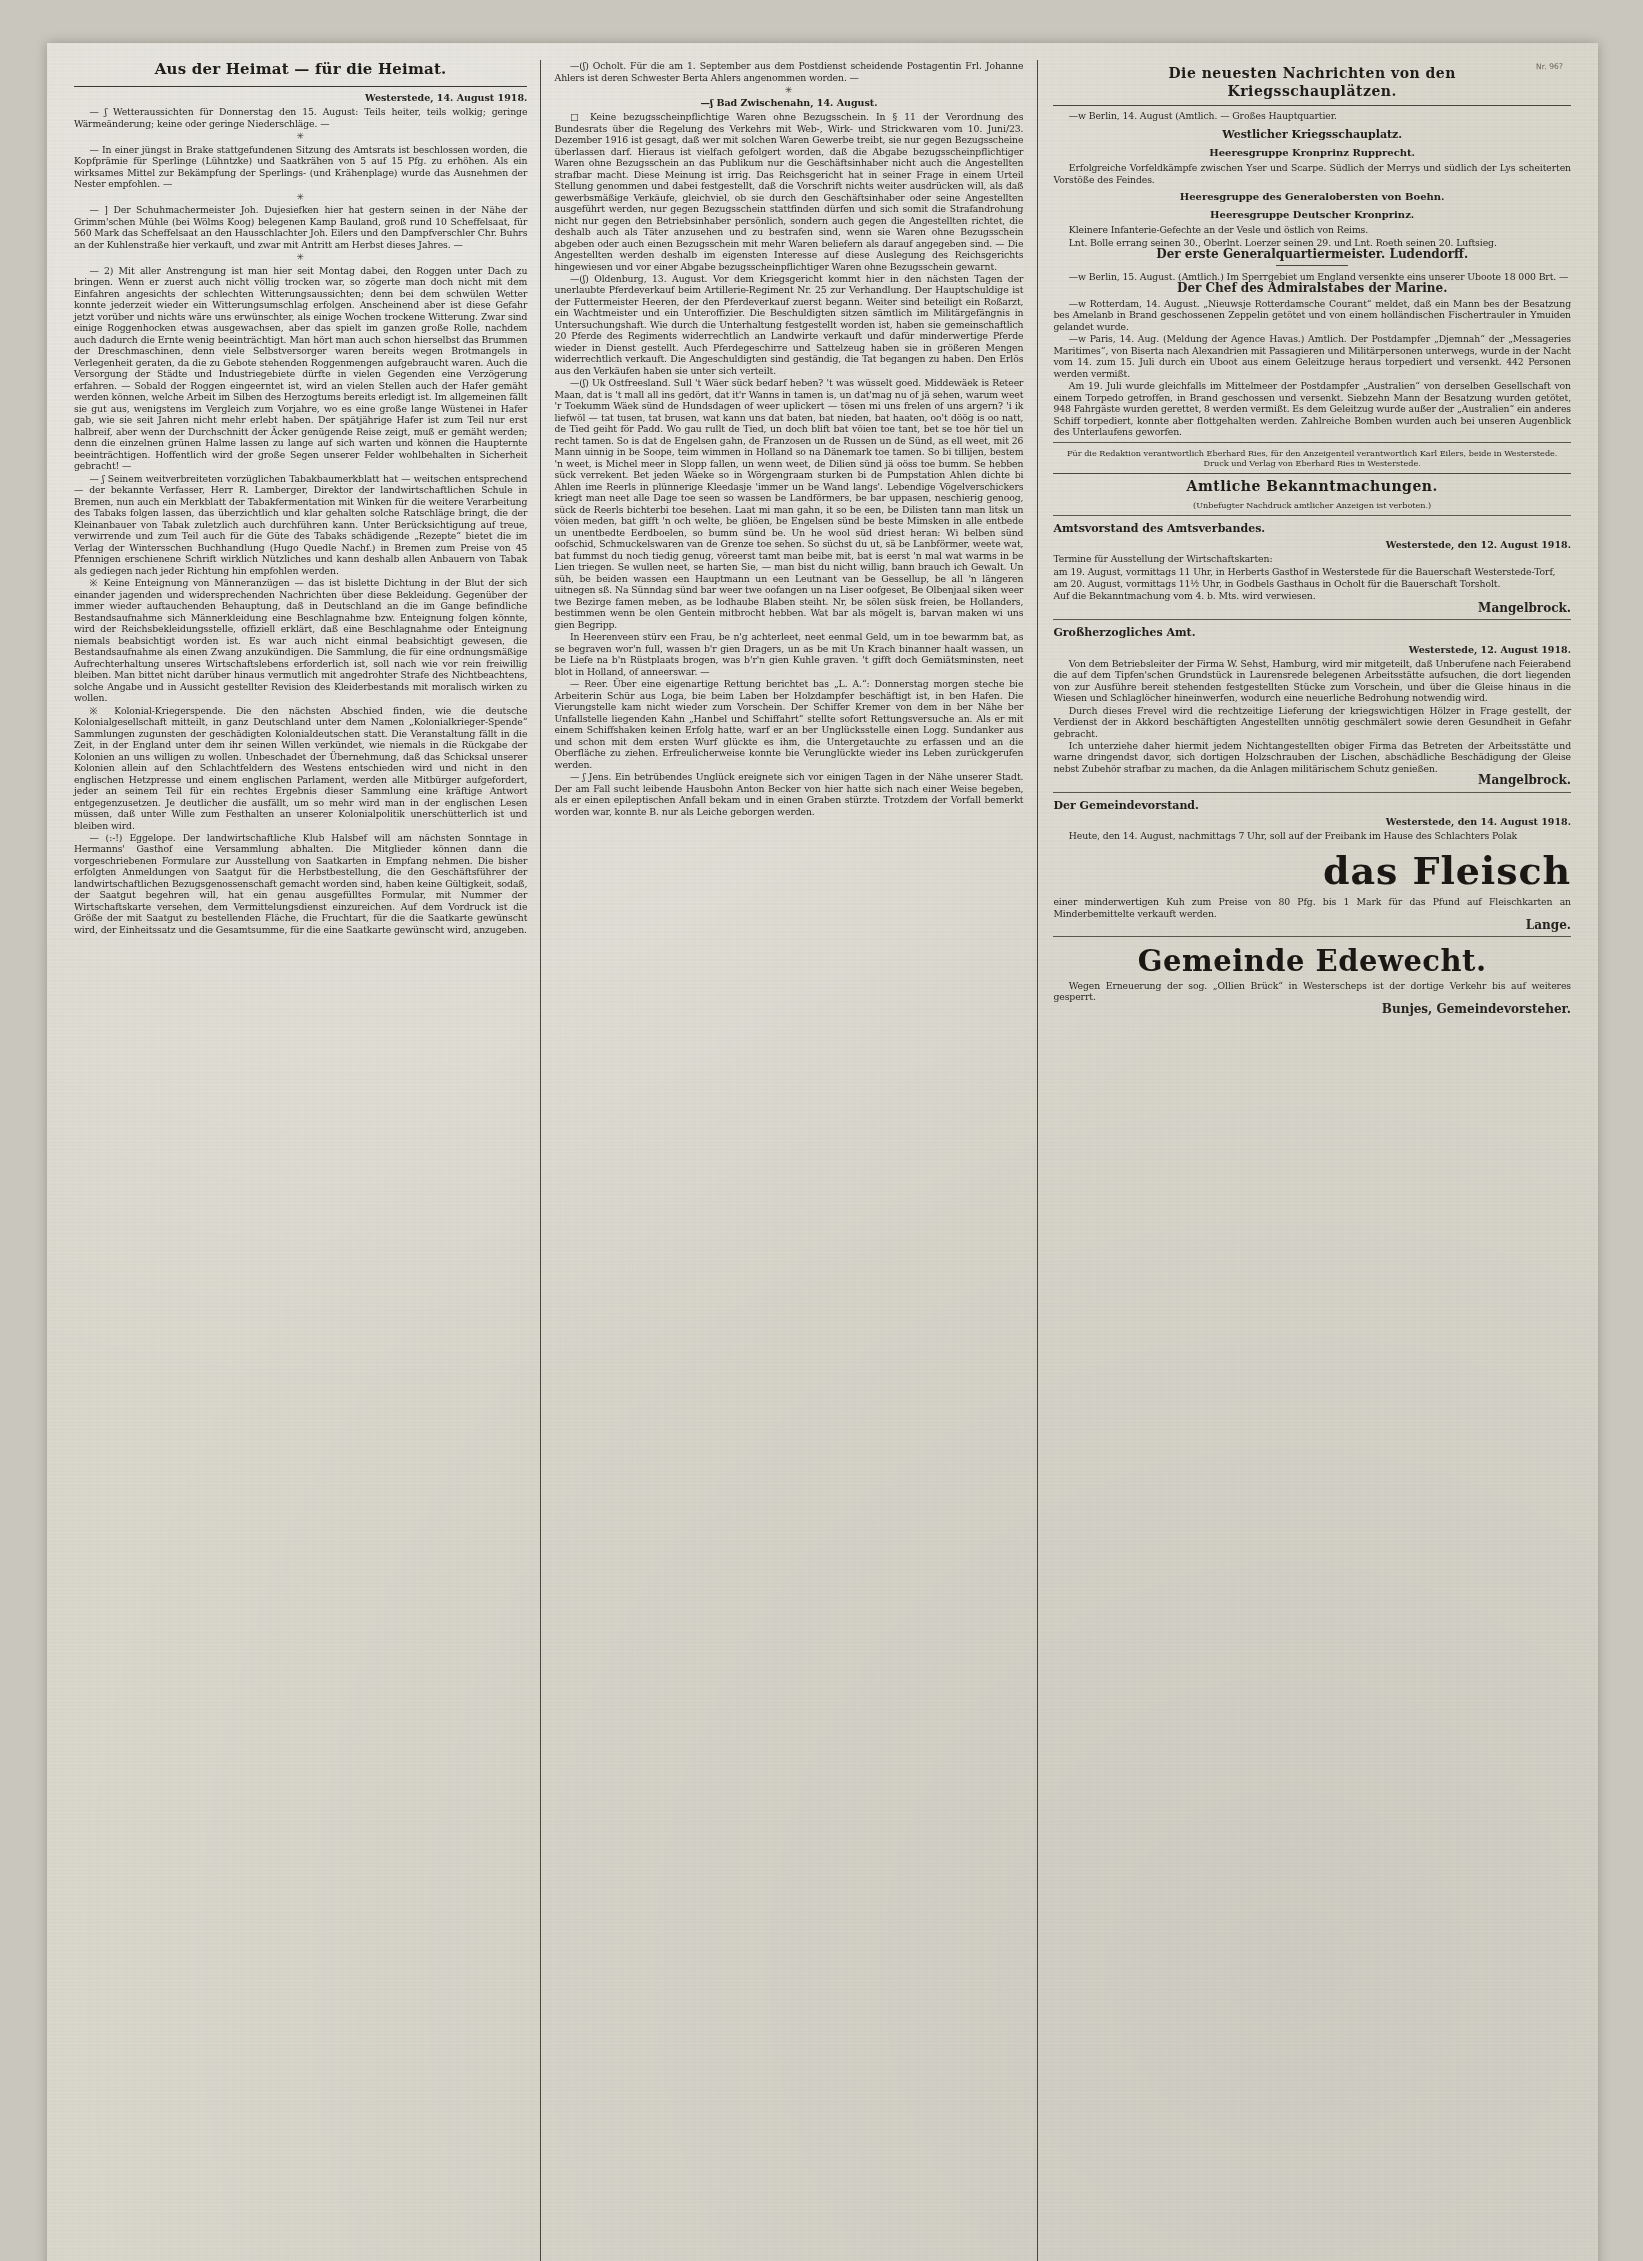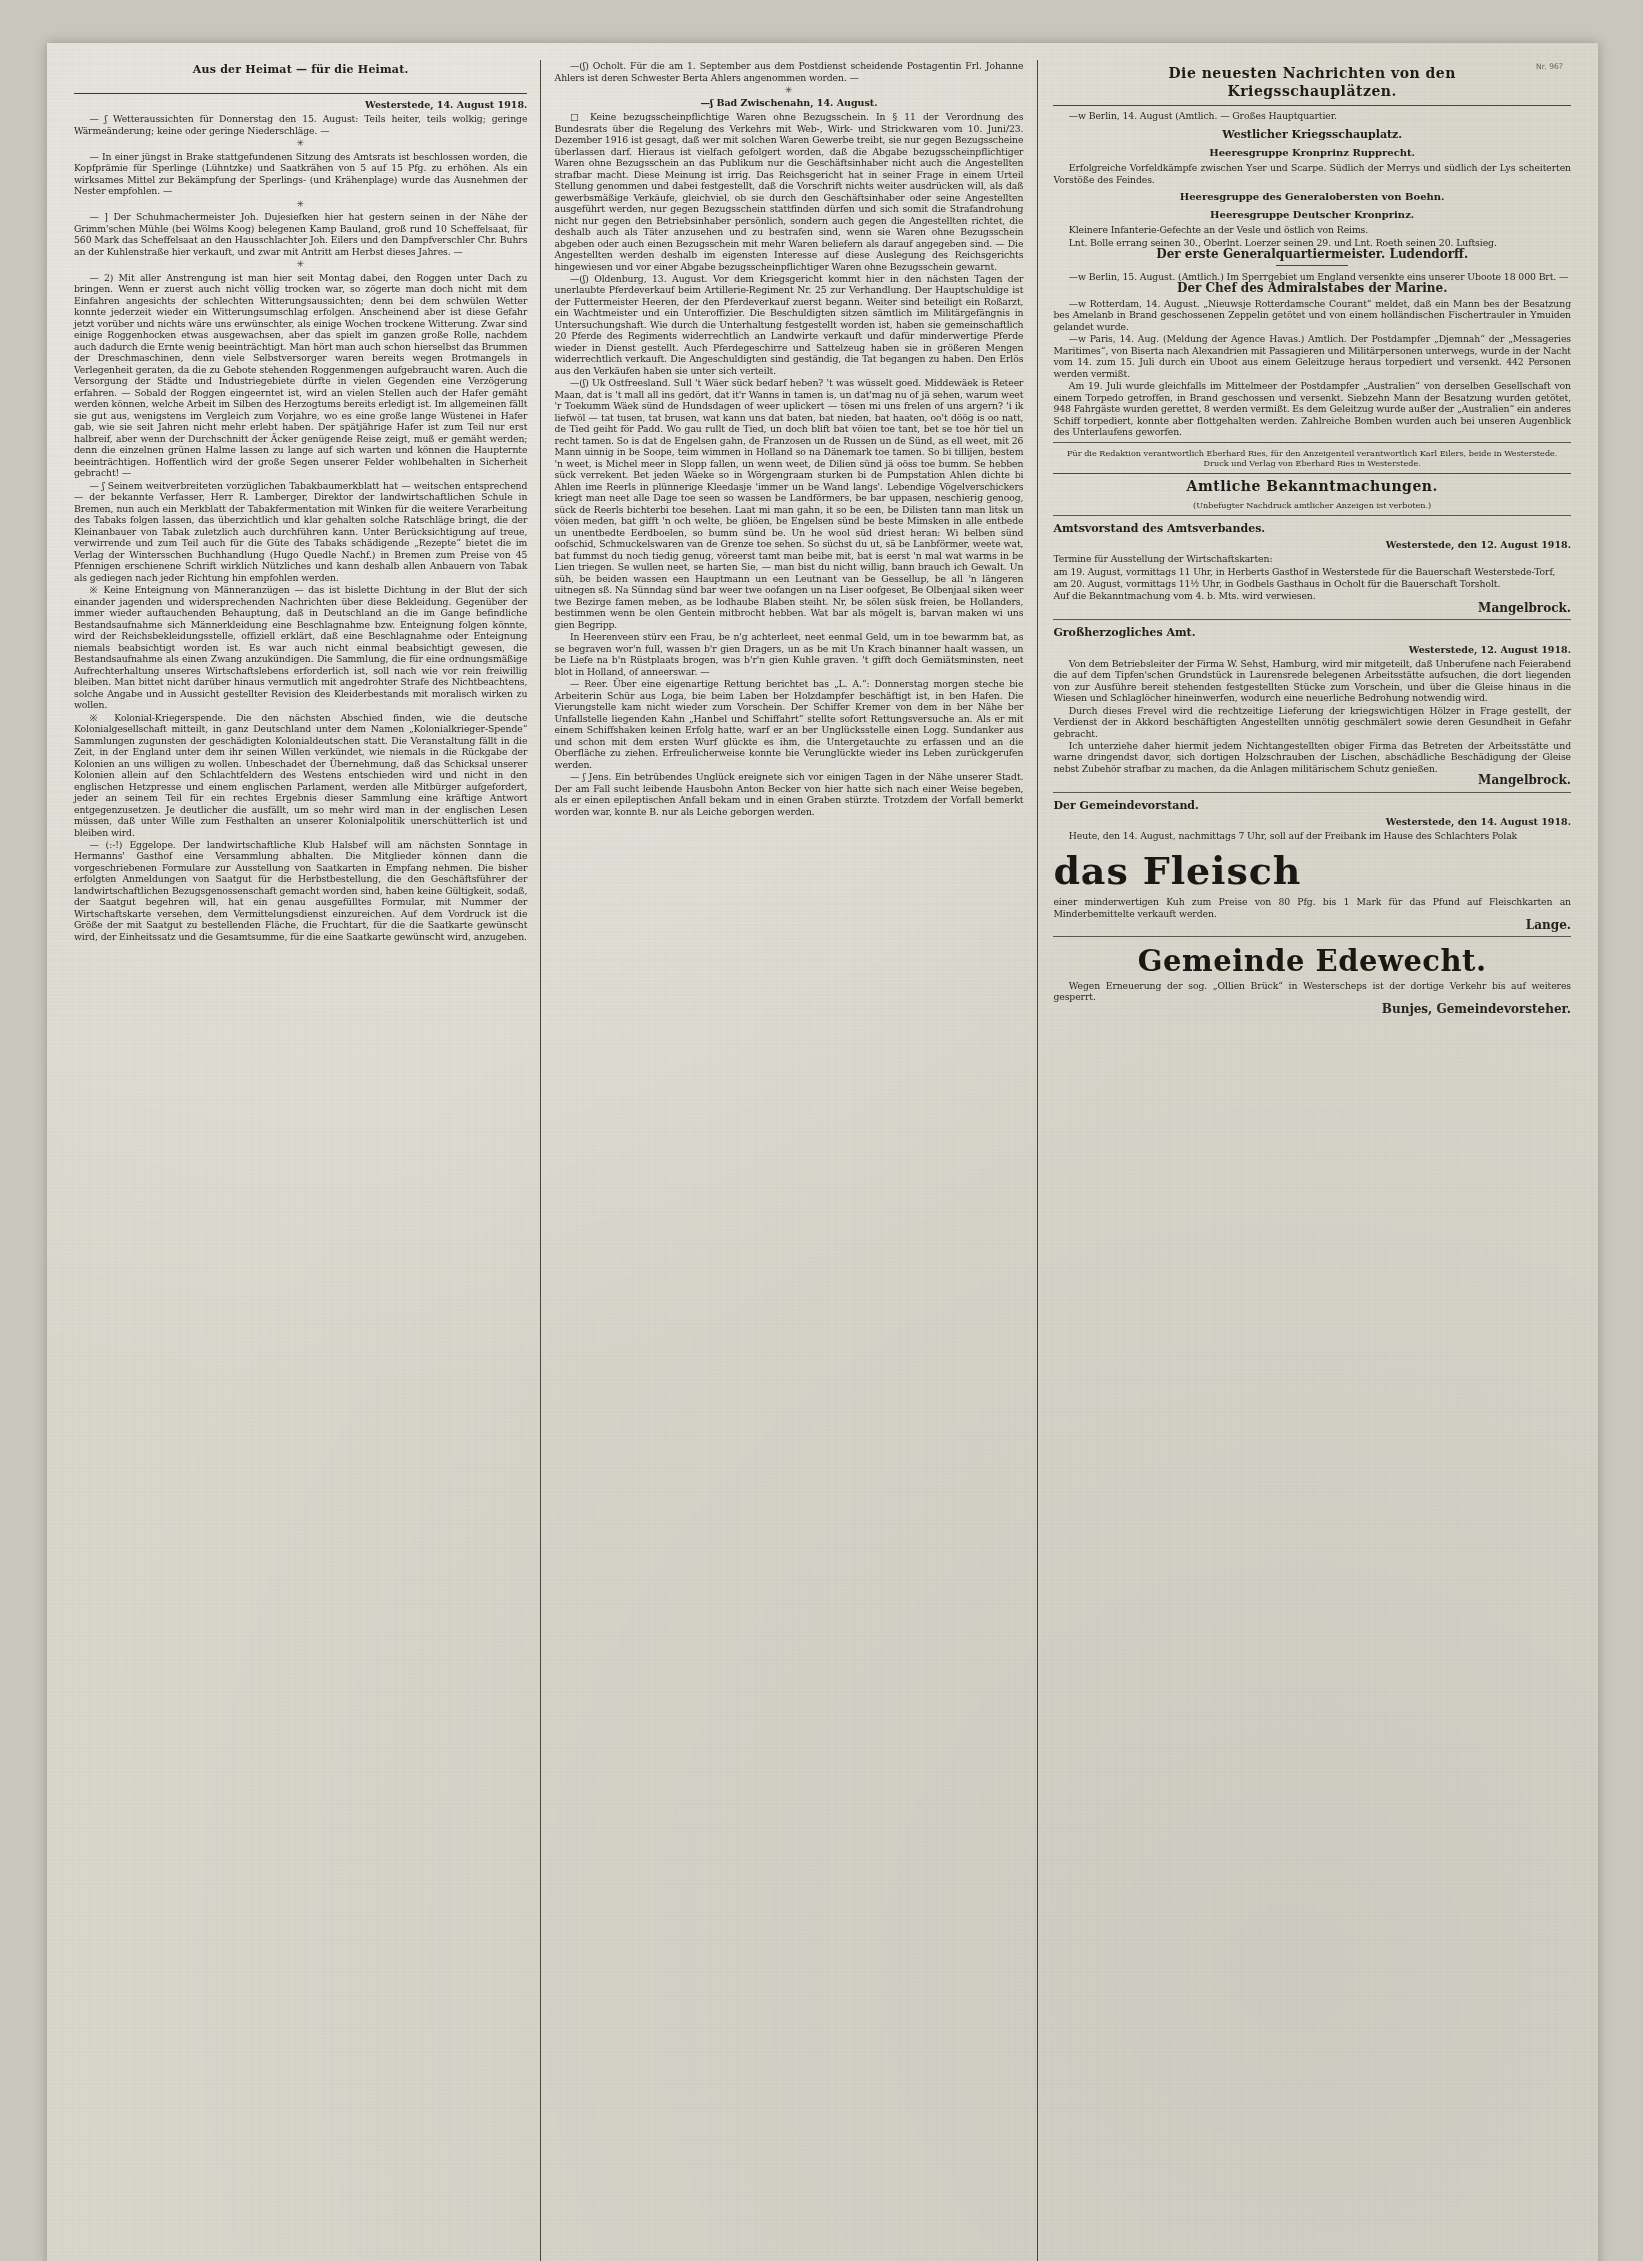--- a/index.html
+++ b/index.html
@@ -74,31 +74,31 @@
   .par.noind { text-indent: 0; }
 
   .fraktur-title {
     font-family: "DejaVu Serif", serif;
     font-weight: bold;
     letter-spacing: 0.5px;
     color: #211f1b;
   }
 
   h1.masthead {
-    font-size: 11px;
+    font-size: 15px;
     line-height: 19px;
     margin: 0 0 5.4px 0;
     text-align: center;
     font-weight: bold;
     letter-spacing: 0.2px;
     color: #1f1d19;
     font-family: "DejaVu Serif", serif;
     text-decoration: none;
     border-bottom: 1.4px double #3a372f;
-    padding-bottom: 14px;
+    padding-bottom: 7px;
   }
   h2.secthead {
     font-size: 14px;
     line-height: 17px;
     margin: 4.5px 0 4.5px 0;
     text-align: center;
     font-weight: bold;
     color: #1f1d19;
   }
   h3.sub {
@@ -158,21 +158,21 @@
     color: #262420;
   }
   .note-small {
     font-size: 8.1px;
     line-height: 10.4px;
     text-align: center;
     margin: 0.9px 0 4.5px 0;
     color: #2c2a24;
   }
   .bigad {
-    text-align: left;
+    text-align: right;
     font-size: 38px;
     line-height: 43px;
     font-weight: bold;
     letter-spacing: 0.9px;
     margin: 7.2px 0 4.5px 0;
     color: #1a1814;
     font-family: "DejaVu Serif", serif;
   }
   .bigad2 {
     text-align: center;

